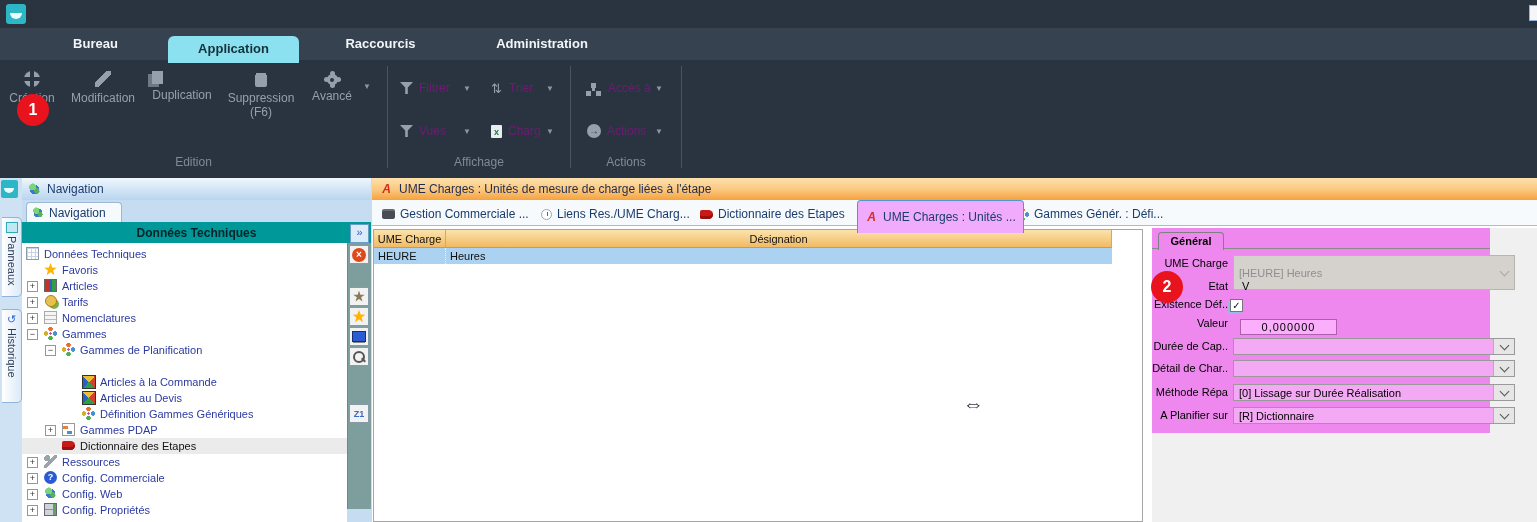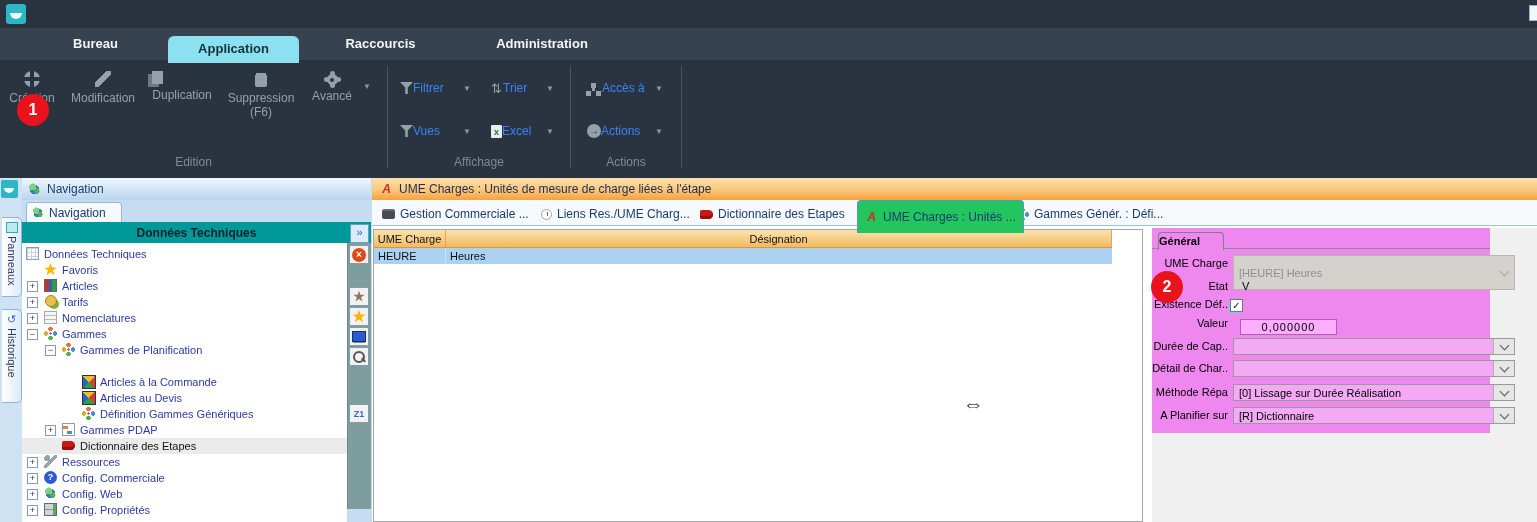--- a/index.html
+++ b/index.html
@@ -17,21 +17,21 @@
   .menubar{left:0;top:28px;width:1537px;height:32px;background:#364250}
   .mitem{top:28px;height:32px;line-height:32px;text-align:center;color:#f2f5f8;font-size:13px;font-weight:bold;cursor:default}
   .mactive{top:36px;height:27px;line-height:25px;background:#8be1f0;color:#15323c;border-radius:6px 6px 0 0;z-index:5}
 
   
   .ribbon{left:0;top:60px;width:1537px;height:118px;background:#2a3440}
   .rsep{width:1px;background:#49545f;top:66px;height:102px}
   .rgrouplabel{top:155px;height:14px;text-align:center;color:#7f8a97;font-size:12px}
   .rbig{top:71px;text-align:center;color:#95a0ad;font-size:12px;line-height:14px;cursor:pointer}
   .rbig .ricon{display:block;margin:0 auto 4px}
-  .rsmall{display:flex;align-items:center;color:#3b82f6;font-size:12px;cursor:pointer}
+  .rsmall{display:flex;align-items:center;gap:6px;color:#701a75;font-size:12px;cursor:pointer}
   .drop{font-size:8px;color:#8b96a3}
   .drop::before{content:'▼'}
 
   .ricon{position:relative}
   .ri-create{width:16px;height:16px;border-radius:50%;background:
       linear-gradient(0deg,transparent 0 6px,#2a3440 6px 10px,transparent 10px),
       linear-gradient(90deg,transparent 0 6px,#2a3440 6px 10px,transparent 10px),#95a0ad}
   .ri-edit{width:16px;height:16px;background:linear-gradient(135deg,transparent 36%,#95a0ad 36% 62%,transparent 62%)}
   .ri-copy{width:11px;height:13px;background:#95a0ad;box-shadow:-4px 3px 0 #6e7885;margin-left:4px!important}
   .ri-trash{width:12px;height:12px;background:#95a0ad;border-radius:0 0 2px 2px;margin-top:4px!important;box-shadow:0 -3px 0 -1px #95a0ad,0 -4px 0 -3px #95a0ad}
@@ -132,39 +132,39 @@
   .si-mag{width:8px;height:8px;border:2px solid #555;border-radius:50%;position:relative}
   .si-mag::after{content:'';position:absolute;left:6px;top:6px;width:5px;height:2px;background:#555;transform:rotate(45deg)}
   .si-z1{color:#3a6cc4;font-size:9px;font-weight:bold}
   .si-z1::before{content:'Z1'}
 
   
   .doctitle{left:372px;top:178px;width:1165px;height:22px;background:linear-gradient(#fde1ad,#fbc67c 55%,#f6a23e);
             display:flex;align-items:center;gap:6px;padding-left:8px;box-sizing:border-box;font-size:12px;color:#1f2b4e}
   .doctabs{left:372px;top:200px;width:1165px;height:26px;background:#f7fafd;border-bottom:1px solid #9dbfe0;box-sizing:border-box}
   .dtab{top:203px;height:22px;display:flex;align-items:center;gap:5px;font-size:12px;color:#1a3c6e;cursor:pointer;white-space:nowrap}
-  .dtab.active{top:200px;height:25px;background:#22c55e;border:1px solid #4f96d8;border-bottom:none;border-radius:4px 4px 0 0;
+  .dtab.active{top:200px;height:25px;background:#f0abfc;border:1px solid #4f96d8;border-bottom:none;border-radius:4px 4px 0 0;
                padding:16px 7px;z-index:3;box-sizing:border-box}
   .doccontent{left:372px;top:226px;width:1165px;height:296px;background:#fff}
 
   
   .gridbox{left:373px;top:229px;width:770px;height:293px;border:1px solid #a6a6a6;box-sizing:border-box;background:#fff}
   .gcell{position:absolute;box-sizing:border-box;font-size:11px;color:#111;display:flex;align-items:center}
   .ghead{top:0;height:18px;background:linear-gradient(#fbe3ae,#f2ba62);border-right:1px solid #e2a44e;border-bottom:1px solid #d89838;
          justify-content:center;cursor:pointer}
   .grow{top:18px;height:16px;background:#abd2f0;padding-left:4px;cursor:default}
   .rescursor{left:963px;top:392px;font-size:21px;color:#2e3642;font-weight:bold;z-index:5}
   .rescursor::before{content:'⇔'}
 
   
   .gray{background:#f0f0f0}
   .pinkpanel{left:1152px;top:228px;width:338px;height:205px;background:#ee87ee}
   .ptabline{left:1152px;top:248px;width:338px;height:1px;background:#8a8a8a}
   .ptab{left:1158px;top:232px;width:64px;height:17px;background:#ee87ee;border:1px solid #808080;border-bottom:none;
-        border-radius:4px 4px 0 0;text-align:left;font-size:11px;font-weight:bold;color:#000;line-height:17px;z-index:4}
+        border-radius:4px 4px 0 0;text-align:center;font-size:11px;font-weight:bold;color:#000;line-height:17px;z-index:4}
   .plabel{position:absolute;left:1140px;width:88px;text-align:right;font-size:11px;color:#000;white-space:nowrap}
   .pvalue{position:absolute;font-size:11px;color:#000}
   .combo{position:absolute;left:1233px;width:282px;height:17px;box-sizing:border-box;border:1px solid #9a9a9a;background:#f3a9f3;
          font-size:11px;color:#000;display:flex;align-items:center;padding-left:5px;cursor:pointer}
   .combo .btn{position:absolute;right:0;top:0;bottom:0;width:20px;background:#e6e6e6;border-left:1px solid #b0b0b0;
               display:flex;align-items:center;justify-content:center}
   .chev{width:6px;height:6px;border-right:1.6px solid #555;border-bottom:1.6px solid #555;transform:rotate(45deg);margin-top:-3px}
   .combo.disabled{background:#d5d1cd;border-color:#b8b4b0;color:#8f8f8f}
   .combo.disabled .btn{background:#d5d1cd;border-left:none}
   .combo.disabled .chev{border-color:#a8a8a8}
@@ -227,21 +227,21 @@
     <span>Trier</span>
   </div>
   <span class="abs drop" style="left:546px;top:84px"></span>
   <div class="abs rsmall" style="left:400px;top:124px">
     <span class="ricon ri-funnel"></span>
     <span>Vues</span>
   </div>
   <span class="abs drop" style="left:463px;top:127px"></span>
   <div class="abs rsmall" style="left:491px;top:124px">
     <span class="ricon ri-excel"></span>
-    <span>Excel</span>
+    <span>Charg</span>
   </div>
   <span class="abs drop" style="left:546px;top:127px"></span>
   <div class="abs rgrouplabel" style="left:388px;width:182px">Affichage</div>
   <div class="abs rsep" style="left:570px"></div>
 
   <div class="abs rsmall" style="left:587px;top:81px">
     <span class="ricon ri-site"></span>
     <span>Accès à</span>
   </div>
   <span class="abs drop" style="left:655px;top:84px"></span>

